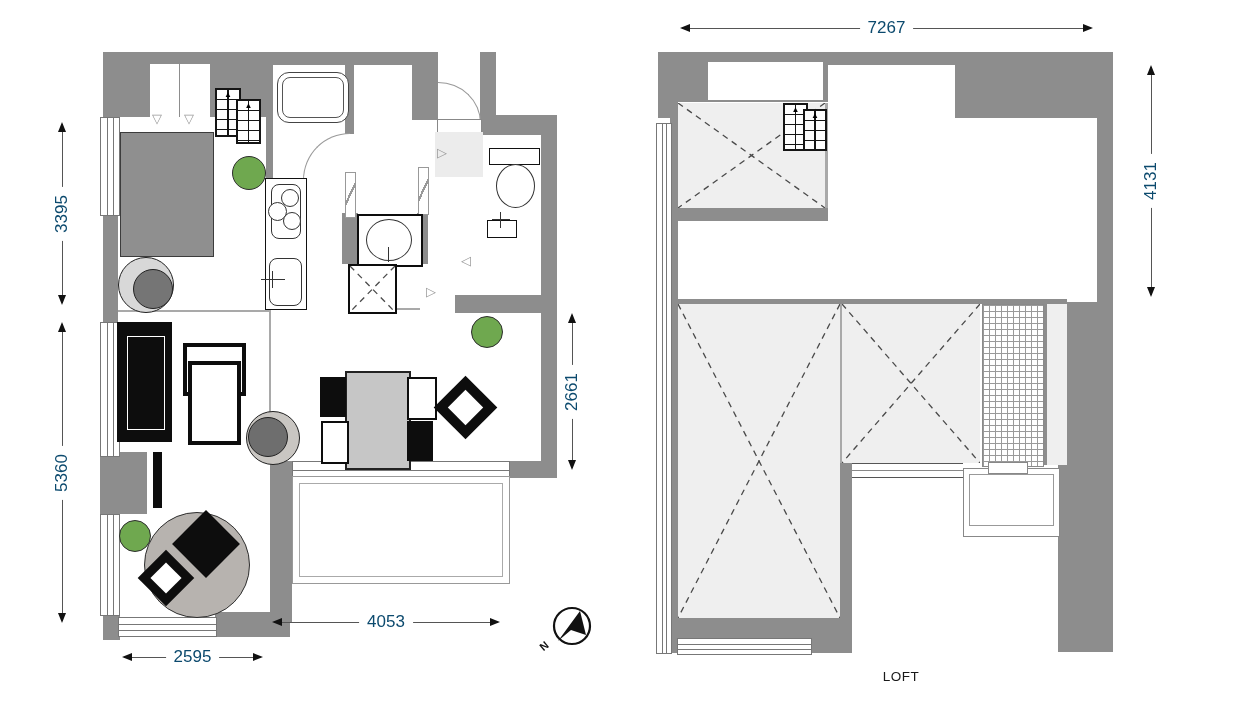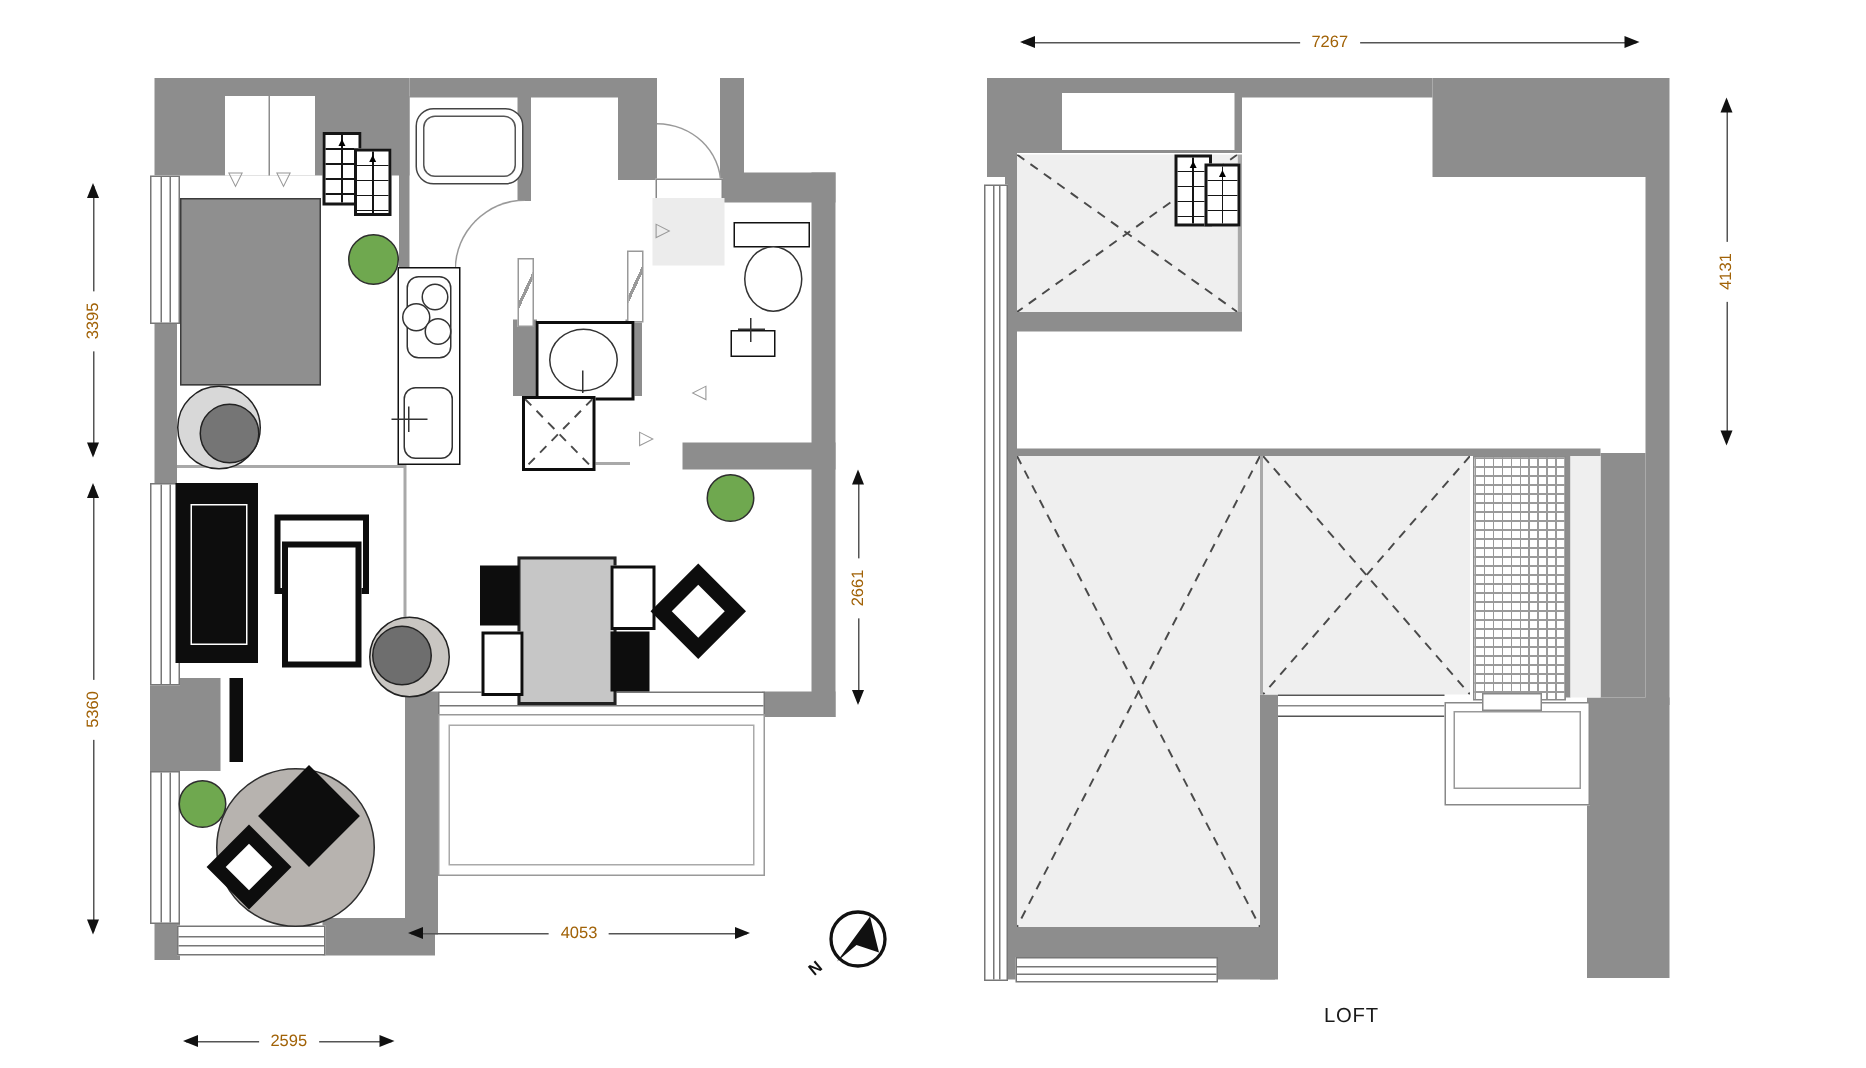--- a/index.html
+++ b/index.html
@@ -29,21 +29,21 @@
     background-image:linear-gradient(to right,transparent calc(50% - .6px),#151515 calc(50% - .6px),#151515 calc(50% + .6px),transparent calc(50% + .6px)),
                      repeating-linear-gradient(to bottom,transparent 0 9px,#151515 9px 10px)}
   .stairs b{position:absolute;top:0;left:0;right:0;text-align:center;font-size:8px;line-height:10px;color:#000;font-weight:normal}
   .arc{position:absolute;background:transparent}
   .arc-tl{border-top:1.2px solid #999;border-left:1.2px solid #999;border-top-left-radius:100%}
   .arc-tr{border-top:1.2px solid #999;border-right:1.2px solid #999;border-top-right-radius:100%}
   .tri{position:absolute;color:#999;font-size:13px;line-height:13px}
   .vee{position:absolute;color:#9a9a9a;font-size:13px;line-height:13px}
   .jamb{position:absolute;background:#fff;border:1px solid #999;
     background-image:linear-gradient(115deg,transparent 44%,#999 44%,#999 52%,transparent 52%)}
-  .dim{position:absolute;font-size:11px;color:#a16207}
+  .dim{position:absolute;font-size:17px;color:#0c4a6e}
   .dim i{font-style:normal}
   .dimh .dl{position:absolute;left:2px;right:2px;top:50%;height:1px;background:#555}
   .dimv .dl{position:absolute;top:2px;bottom:2px;left:50%;width:1px;background:#555}
   .ah{position:absolute;width:0;height:0}
   .dimh .al{left:0;top:50%;margin-top:-4px;border-right:10px solid #111;border-top:4px solid transparent;border-bottom:4px solid transparent}
   .dimh .ar{right:0;top:50%;margin-top:-4px;border-left:10px solid #111;border-top:4px solid transparent;border-bottom:4px solid transparent}
   .dimv .au{top:0;left:50%;margin-left:-4px;border-bottom:10px solid #111;border-left:4px solid transparent;border-right:4px solid transparent}
   .dimv .ad{bottom:0;left:50%;margin-left:-4px;border-top:10px solid #111;border-left:4px solid transparent;border-right:4px solid transparent}
   .dimh .dlbl{position:absolute;left:50%;top:50%;transform:translate(-50%,-50%);background:#fff;padding:0 8px;white-space:nowrap}
   .dimv .dlbl{position:absolute;left:50%;top:50%;transform:translate(-50%,-50%) rotate(-90deg);background:#fff;padding:0 8px;white-space:nowrap}
@@ -195,21 +195,21 @@
         <i class="ah au"></i>
         <i class="ah ad"></i>
       <span class="dlbl">5360</span>
     </div>
     <div class="dim dimv" style="left:564px;top:313px;width:16px;height:157px">
       <i class="dl"></i>
         <i class="ah au"></i>
         <i class="ah ad"></i>
       <span class="dlbl">2661</span>
     </div>
-    <div class="dim dimh" style="left:122px;top:686px;width:141px;height:16px">
+    <div class="dim dimh" style="left:122px;top:649px;width:141px;height:16px">
       <i class="dl"></i>
         <i class="ah al"></i>
         <i class="ah ar"></i>
       <span class="dlbl">2595</span>
     </div>
     <div class="dim dimh" style="left:272px;top:614px;width:228px;height:16px">
       <i class="dl"></i>
         <i class="ah al"></i>
         <i class="ah ar"></i>
       <span class="dlbl">4053</span>

